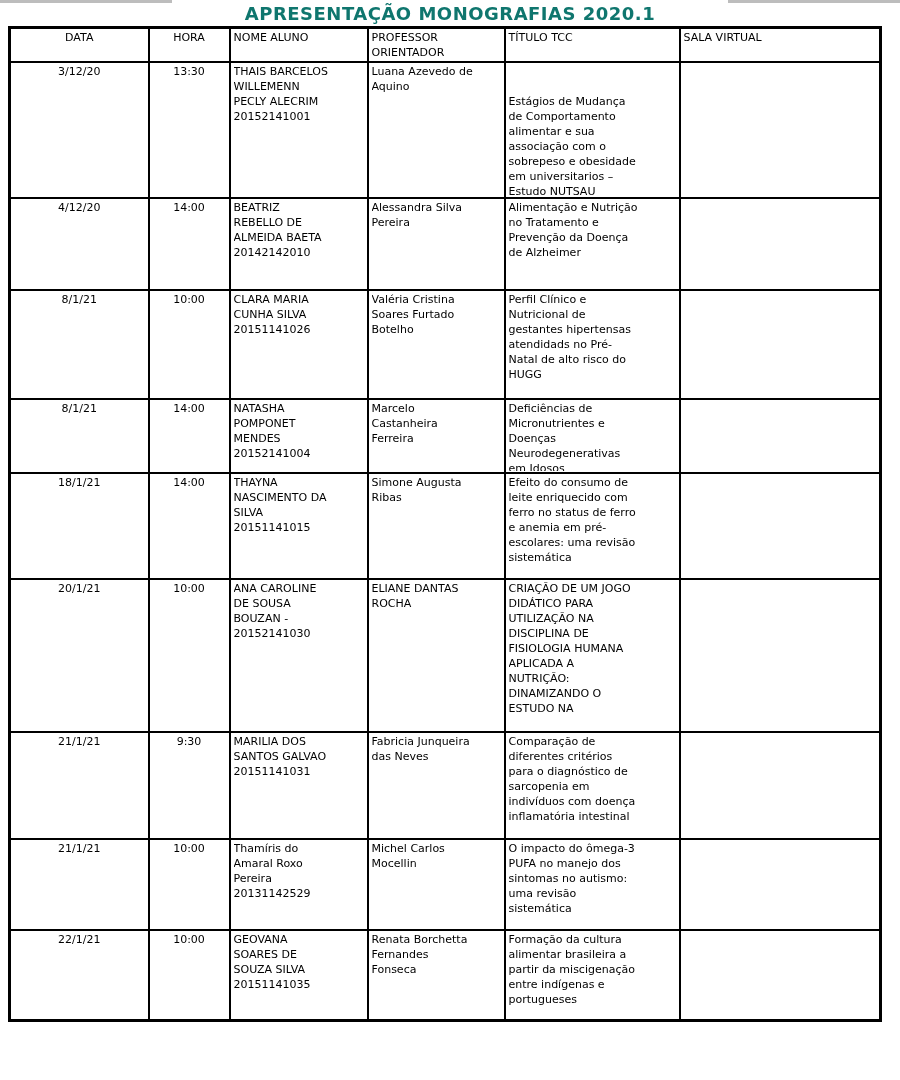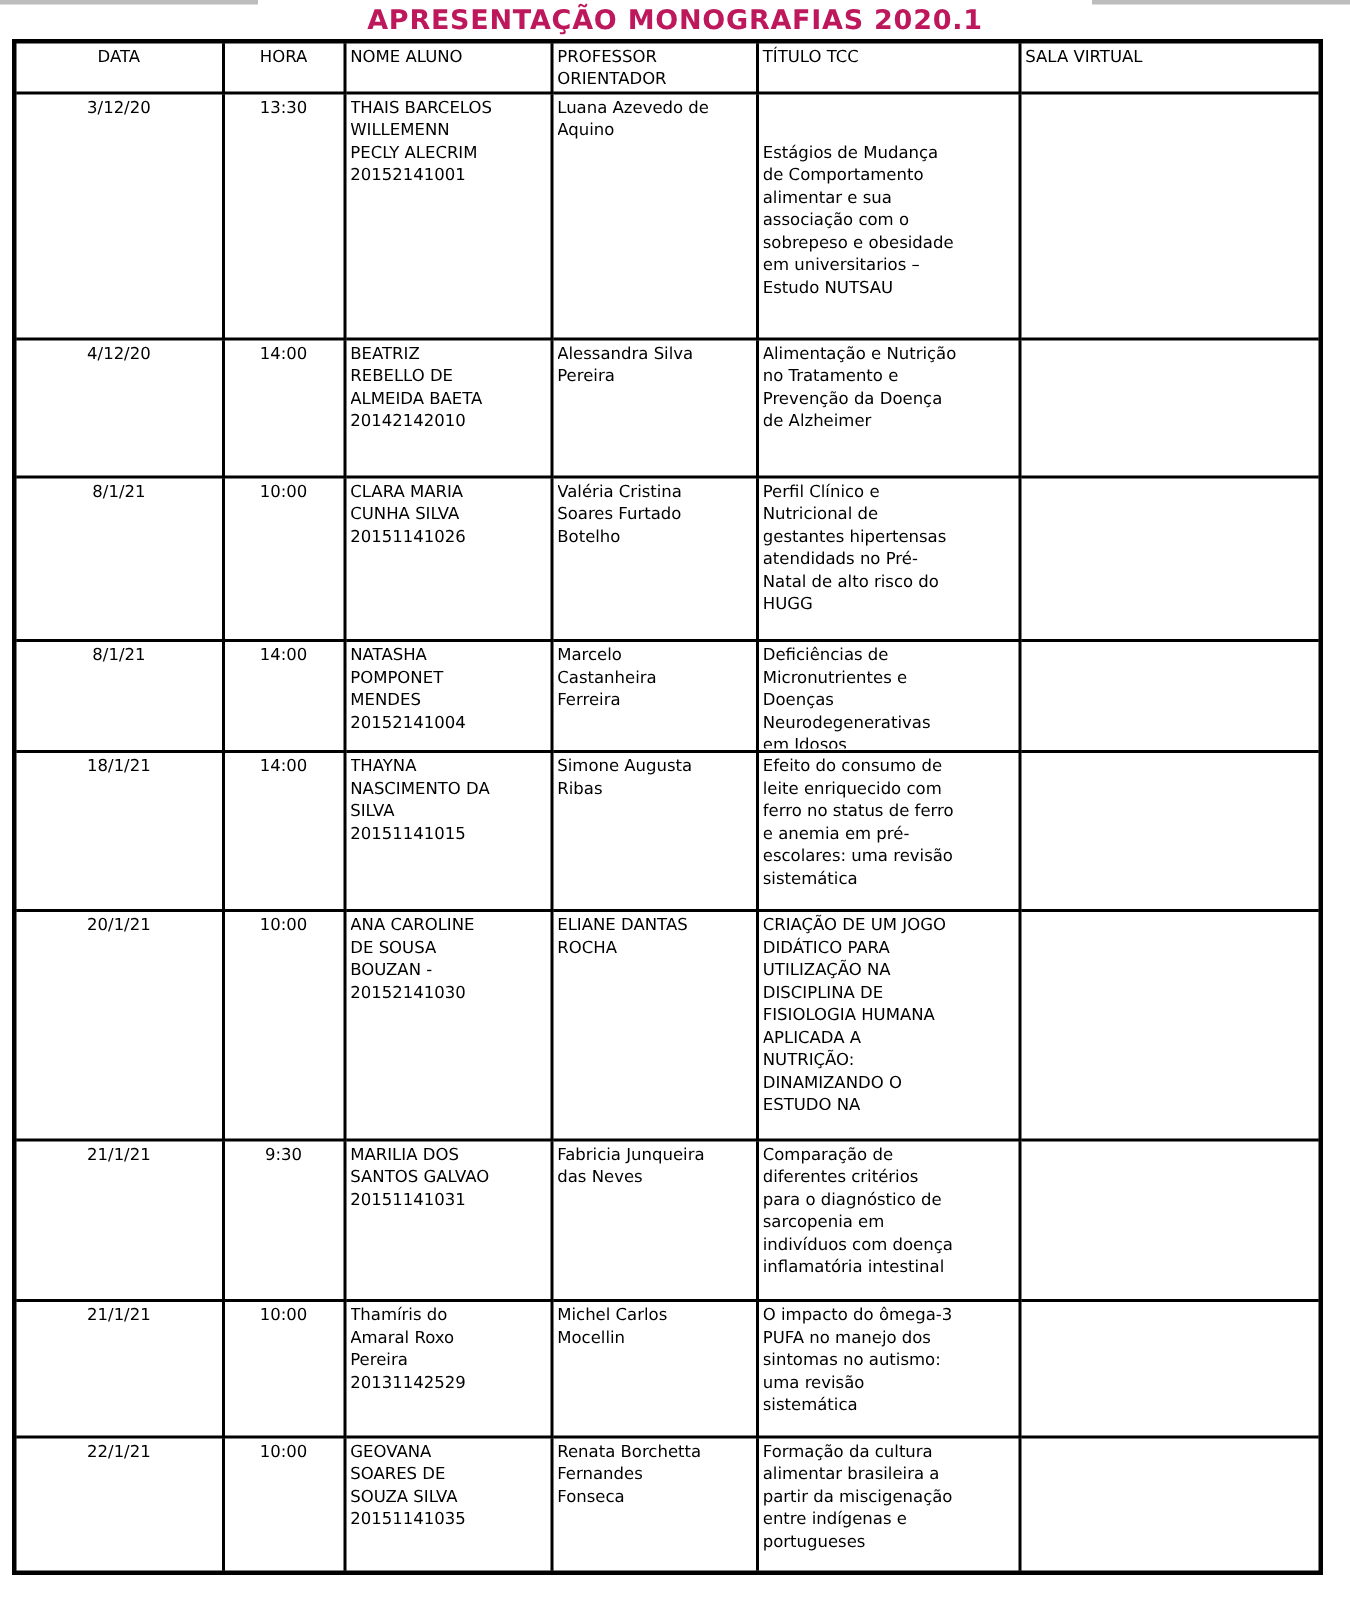--- a/index.html
+++ b/index.html
@@ -7,37 +7,37 @@
   body{
     width:900px;height:1080px;background:#ffffff;position:relative;overflow:hidden;
     font-family:"DejaVu Sans",sans-serif;color:#000;
   }
   .top-strip{position:absolute;top:0;height:7px;background:#bdbdbd;}
   .top-strip.left{left:0;width:172px;}
   .top-strip.right{left:728px;width:172px;}
   .doc-title{
     margin:3px 0 2px 0;text-align:center;
     font-size:18px;font-weight:bold;letter-spacing:.5px;
-    color:#be185d;position:relative;z-index:2;background:#fff;
+    color:#0f766e;position:relative;z-index:2;background:#fff;
   }
   table.mono{
     border-collapse:collapse;table-layout:fixed;
     margin-left:8px;width:871px;
     border:3px solid #000;
   }
   th,td{
     border:2px solid #000;vertical-align:top;
     padding:1px 3px;font-size:11px;line-height:15px;font-weight:normal;
     overflow:hidden;
   }
   th{text-align:left;}
   .c-center{text-align:center;}
   tr.hr{height:29px;}
   .cw{overflow:hidden;white-space:pre-line;}
-  tr.r0{height:136px;} tr.r0 .cw{height:160px;}
+  tr.r0{height:136px;} tr.r0 .cw{height:132px;}
   tr.r1{height:92px;}  tr.r1 .cw{height:88px;}
   tr.r2{height:62px;}  tr.r2 .cw{height:58px;}
   tr.r3{height:109px;} tr.r3 .cw{height:105px;}
   tr.r4{height:74px;}  tr.r4 .cw{height:70px;}
   tr.r5{height:106px;} tr.r5 .cw{height:96px;}
   tr.r6{height:153px;} tr.r6 .cw{height:131px;}
   tr.r7{height:107px;} tr.r7 .cw{height:103px;}
   tr.r8{height:91px;}  tr.r8 .cw{height:87px;}
   tr.r9{height:90px;}  tr.r9 .cw{height:76px;}
 </style>

